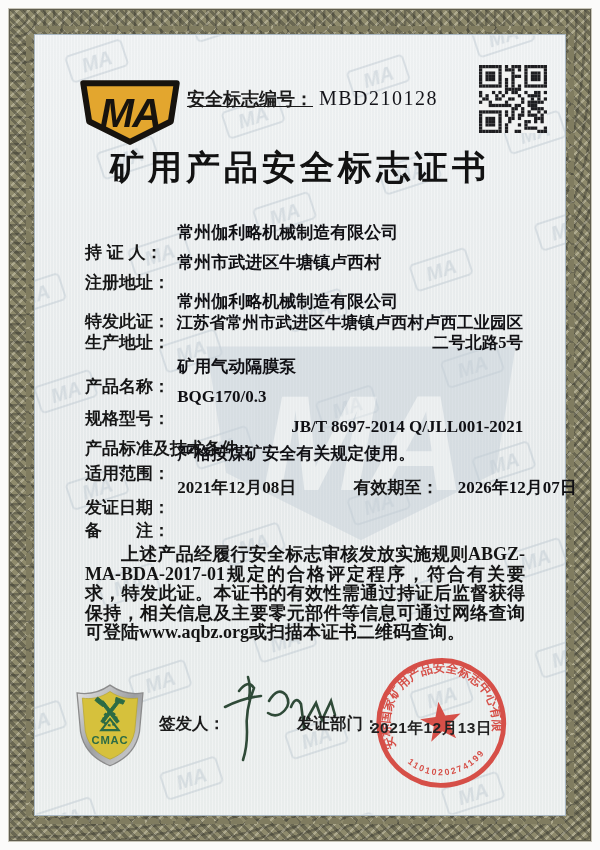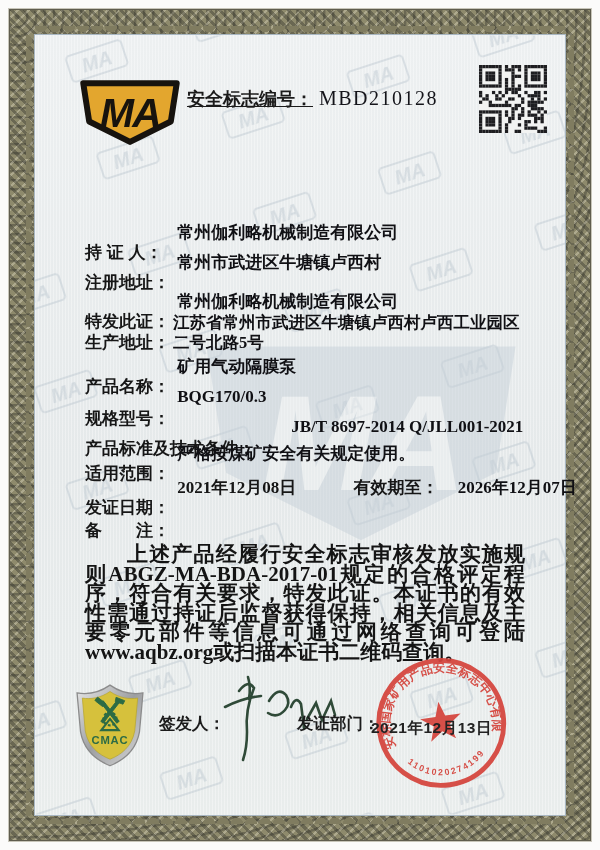--- a/index.html
+++ b/index.html
@@ -32,34 +32,34 @@
   .certno{position:absolute;left:152px;top:52px;white-space:nowrap;}
   .certno .lab{font-family:"Liberation Sans",sans-serif;font-weight:700;font-size:18px;color:#1b1b1b;text-decoration:underline;}
   .certno .val{font-family:Liberation Serif, serif;font-size:20px;color:#14141a;letter-spacing:1.5px;margin-left:6px;}
   .qr{position:absolute;left:444px;top:30px;width:68px;height:68px;background:#f2f3f2;}
   .title{position:absolute;left:0;right:0;top:110px;text-align:center;margin:0;
     font-size:34px;font-weight:700;color:#121212;letter-spacing:4px;font-family:"Liberation Serif",serif;}
   
   .rows{position:absolute;left:50px;top:0;width:440px;}
   .row{position:absolute;left:0;width:440px;font-size:17px;color:#161616;white-space:nowrap;}
   .row .lbl{display:inline-block;width:88px;font-family:"Liberation Sans",sans-serif;font-weight:700;vertical-align:top;margin-top:20px;}
-  .row .val{font-weight:600;font-family:"Liberation Serif",serif;color:#101014;}
+  .row .val{font-weight:600;font-family:"Liberation Serif",serif;color:#101014;text-align:right;}
   .r0{top:186px}.r1{top:216px}.r2{top:255px}
   .r3{top:276px;display:flex;align-items:center;white-space:normal;}
   .r3 .val{width:350px;line-height:20px;font-size:16.5px;}
   .r4{top:320px}.r5{top:352px}
   .r6{top:382px}.r6 .lbl{width:auto;margin-right:32px;}
   .r7{top:407px}
   .daterow{top:441px}
   .daterow .dval{display:inline-block;min-width:164px;font-weight:600;}
   .daterow .lbl2{display:inline-block;font-family:"Liberation Sans",sans-serif;font-weight:700;margin-left:8px;width:88px;}
   .daterow .dval2{font-weight:600;margin-left:12px;}
   .remark{top:464px}
   .statement{position:absolute;left:50px;top:510px;width:440px;margin:0;
-    font-size:21px;line-height:19.5px;font-weight:600;color:#141414;
+    font-size:18px;line-height:19.5px;font-weight:600;color:#141414;
     text-align:justify;text-indent:2em;font-family:"Liberation Serif",serif;}
   
   .badge{position:absolute;left:36px;top:646px;width:78px;height:88px;}
   .signer{position:absolute;left:124px;top:678px;font-family:"Liberation Sans",sans-serif;
     font-weight:700;font-size:16.5px;color:#1b1b1b;}
   .signature{position:absolute;left:182px;top:626px;width:126px;height:112px;z-index:6;}
   .dept{position:absolute;left:262px;top:678px;font-family:"Liberation Sans",sans-serif;
     font-weight:700;font-size:16.5px;color:#1b1b1b;z-index:6;}
   .stampdate{position:absolute;left:336px;top:683px;font-family:"Liberation Sans",sans-serif;
     font-weight:600;font-size:15.5px;color:#222;z-index:7;letter-spacing:.5px;}
@@ -318,20 +318,21 @@
           <rect x="16.0" y="64.0" width="3.2" height="3.2"></rect>
           <rect x="19.2" y="64.0" width="3.2" height="3.2"></rect>
           <rect x="25.6" y="64.0" width="3.2" height="3.2"></rect>
           <rect x="35.2" y="64.0" width="3.2" height="3.2"></rect>
           <rect x="38.4" y="64.0" width="3.2" height="3.2"></rect>
           <rect x="57.6" y="64.0" width="3.2" height="3.2"></rect>
           <rect x="60.8" y="64.0" width="3.2" height="3.2"></rect>
           <rect x="64.0" y="64.0" width="3.2" height="3.2"></rect>
         </svg></div>
 
+    <h1 class="title">矿用产品安全标志证书</h1>
 
     <div class="rows">
       <div class="row r0">
         <span class="lbl">持 证 人：</span>
         <span class="val">常州伽利略机械制造有限公司</span>
       </div>
       <div class="row r1">
         <span class="lbl">注册地址：</span>
         <span class="val">常州市武进区牛塘镇卢西村</span>
       </div>

